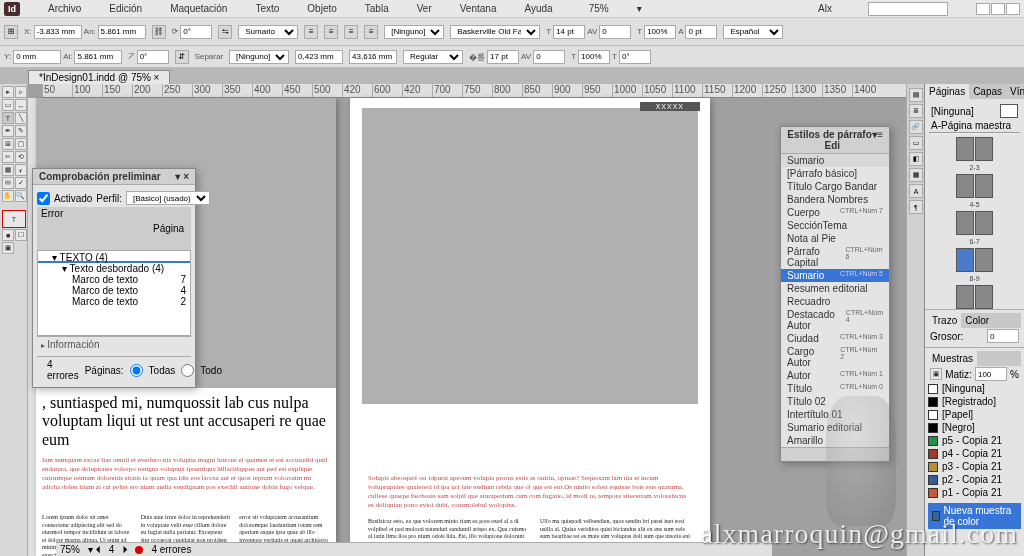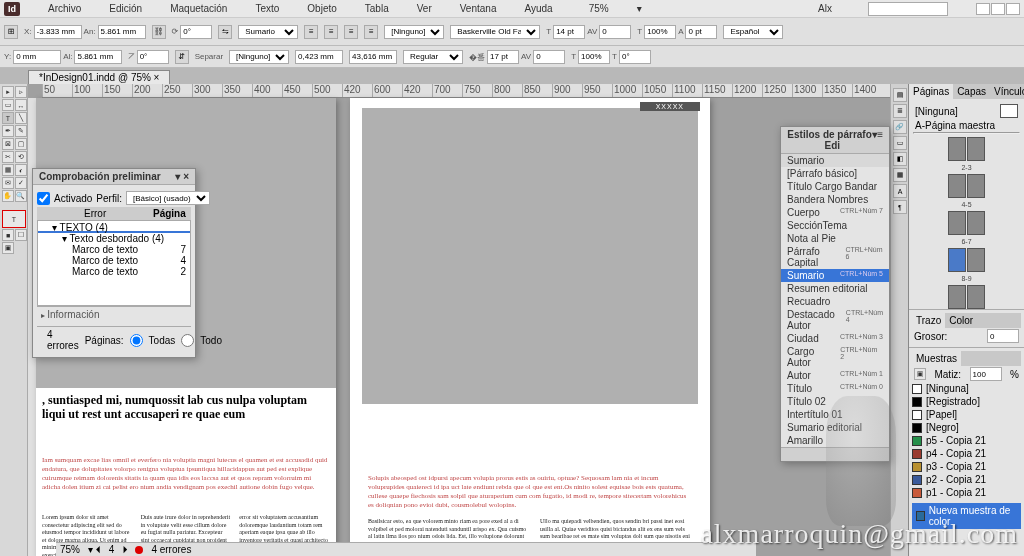--- a/index.html
+++ b/index.html
@@ -37,52 +37,52 @@
 .hruler { position: absolute; top: 0; left: 14px; right: 0; height: 14px; background: #e0e0e0; border-bottom: 1px solid #888; font-size: 6px; color: #555; display: flex; }
 .hruler span { flex: none; width: 30px; border-left: 1px solid #aaa; padding-left: 1px; }
 .vruler { position: absolute; top: 14px; left: 0; width: 14px; bottom: 0; background: #e0e0e0; border-right: 1px solid #888; }
 .pages { position: absolute; top: 14px; left: 14px; right: 0; bottom: 0; display: flex; gap: 14px; padding: 0 0 0 0; }
 
 .page { background: #fff; box-shadow: 2px 2px 6px rgba(0,0,0,0.3); position: relative; }
 .page.left { width: 300px; height: 100%; margin-left: -6px; }
 .page.right { width: 360px; height: 100%; }
 .grey-block { background: #b0b0b0; position: absolute; }
 .page-text { font-family: Georgia, serif; color: #000; position: absolute; }
-.headline { font-size: 12px; line-height: 1.15; font-weight: bold; }
+.headline { font-size: 16px; line-height: 1.15; }
 .intro { font-size: 7px; color: #c04848; line-height: 1.3; }
 .body-cols { font-size: 6px; color: #222; column-gap: 8px; line-height: 1.25; }
 .tag-box { position: absolute; top: 4px; right: 10px; background: #555; color: #fff; font-size: 7px; padding: 1px 16px; letter-spacing: 1px; }
 
 .panel { position: absolute; background: #e4e4e4; border: 1px solid #888; box-shadow: 2px 2px 8px rgba(0,0,0,0.3); font-size: 9px; }
 .panel-title { background: #d0d0d0; padding: 2px 6px; font-weight: bold; color: #333; border-bottom: 1px solid #aaa; display: flex; justify-content: space-between; text-align: center; }
 .panel-body { padding: 4px; }
 
 .preflight { left: 32px; top: 84px; width: 164px; }
 .preflight .row { display: flex; align-items: center; gap: 4px; padding: 2px 0; }
 .preflight .cols { display: flex; background: #ccc; font-size: 8px; }
-.preflight .cols div:first-child { flex: 1; padding: 1px 4px; margin-left: 43px; }
-.preflight .cols div:last-child { width: 42px; padding: 1px 4px; font-weight: bold; }
+.preflight .cols div:first-child { flex: 1; padding: 1px 4px; }
+.preflight .cols div:last-child { width: 42px; padding: 16px 4px; }
 .preflight .tree { background: #fff; border: 1px solid #aaa; height: 86px; overflow: hidden; }
 .preflight .tree-item { padding: 1px 4px 1px 14px; font-size: 8px; }
 .preflight .tree-item.l2 { padding-left: 24px; }
 .preflight .tree-item.l3 { padding-left: 34px; }
 .preflight .tree-item.sel { background: #3875d7; color: #fff; }
 .preflight .info { border-top: 1px solid #aaa; padding: 2px 4px; height: 20px; font-size: 8px; color: #555; }
 .preflight .footer { display: flex; align-items: center; gap: 6px; padding: 2px 4px; font-size: 8px; border-top: 1px solid #aaa; }
 .dot-red { width: 8px; height: 8px; border-radius: 50%; background: #d00; display: inline-block; }
 
 .pstyles { right: 134px; top: 42px; width: 110px; }
 .pstyles .list { max-height: 280px; overflow: hidden; }
 .pstyles .item { display: flex; justify-content: space-between; padding: 1px 6px; font-size: 8px; color: #333; }
 .pstyles .item.sel { background: #3875d7; color: #fff; }
 .pstyles .item .sc { font-size: 7px; color: #666; }
 .pstyles .item.sel .sc { color: #dce; }
 .pstyles .foot { height: 14px; background: #d0d0d0; border-top: 1px solid #aaa; }
 
-.right-dock { width: 116px; background: #0ea5e9; border-left: 1px solid #888; display: flex; flex-direction: column; }
+.right-dock { width: 100px; background: #0ea5e9; border-left: 1px solid #888; display: flex; flex-direction: column; }
 .dock-tabs { display: flex; background: #c8c8c8; font-size: 8px; }
 .dock-tabs span { padding: 2px 4px; }
 .dock-tabs span.act { background: #e4e4e4; }
 .pages-panel { flex: 1; background: #e4e4e4; padding: 4px; overflow: hidden; }
 .pg-row { display: flex; justify-content: space-between; align-items: center; font-size: 8px; padding: 1px 2px; }
 .pg-thumb { width: 18px; height: 24px; background: #fff; border: 1px solid #555; }
 .pg-sprow { display: flex; gap: 1px; justify-content: center; margin: 3px 0; }
 .pg-label { text-align: center; font-size: 7px; color: #444; }
 .dock-sec { background: #e4e4e4; border-top: 1px solid #aaa; padding: 3px; font-size: 8px; }
 .swatch-row { display: flex; align-items: center; gap: 4px; padding: 1px 0; font-size: 8px; }

